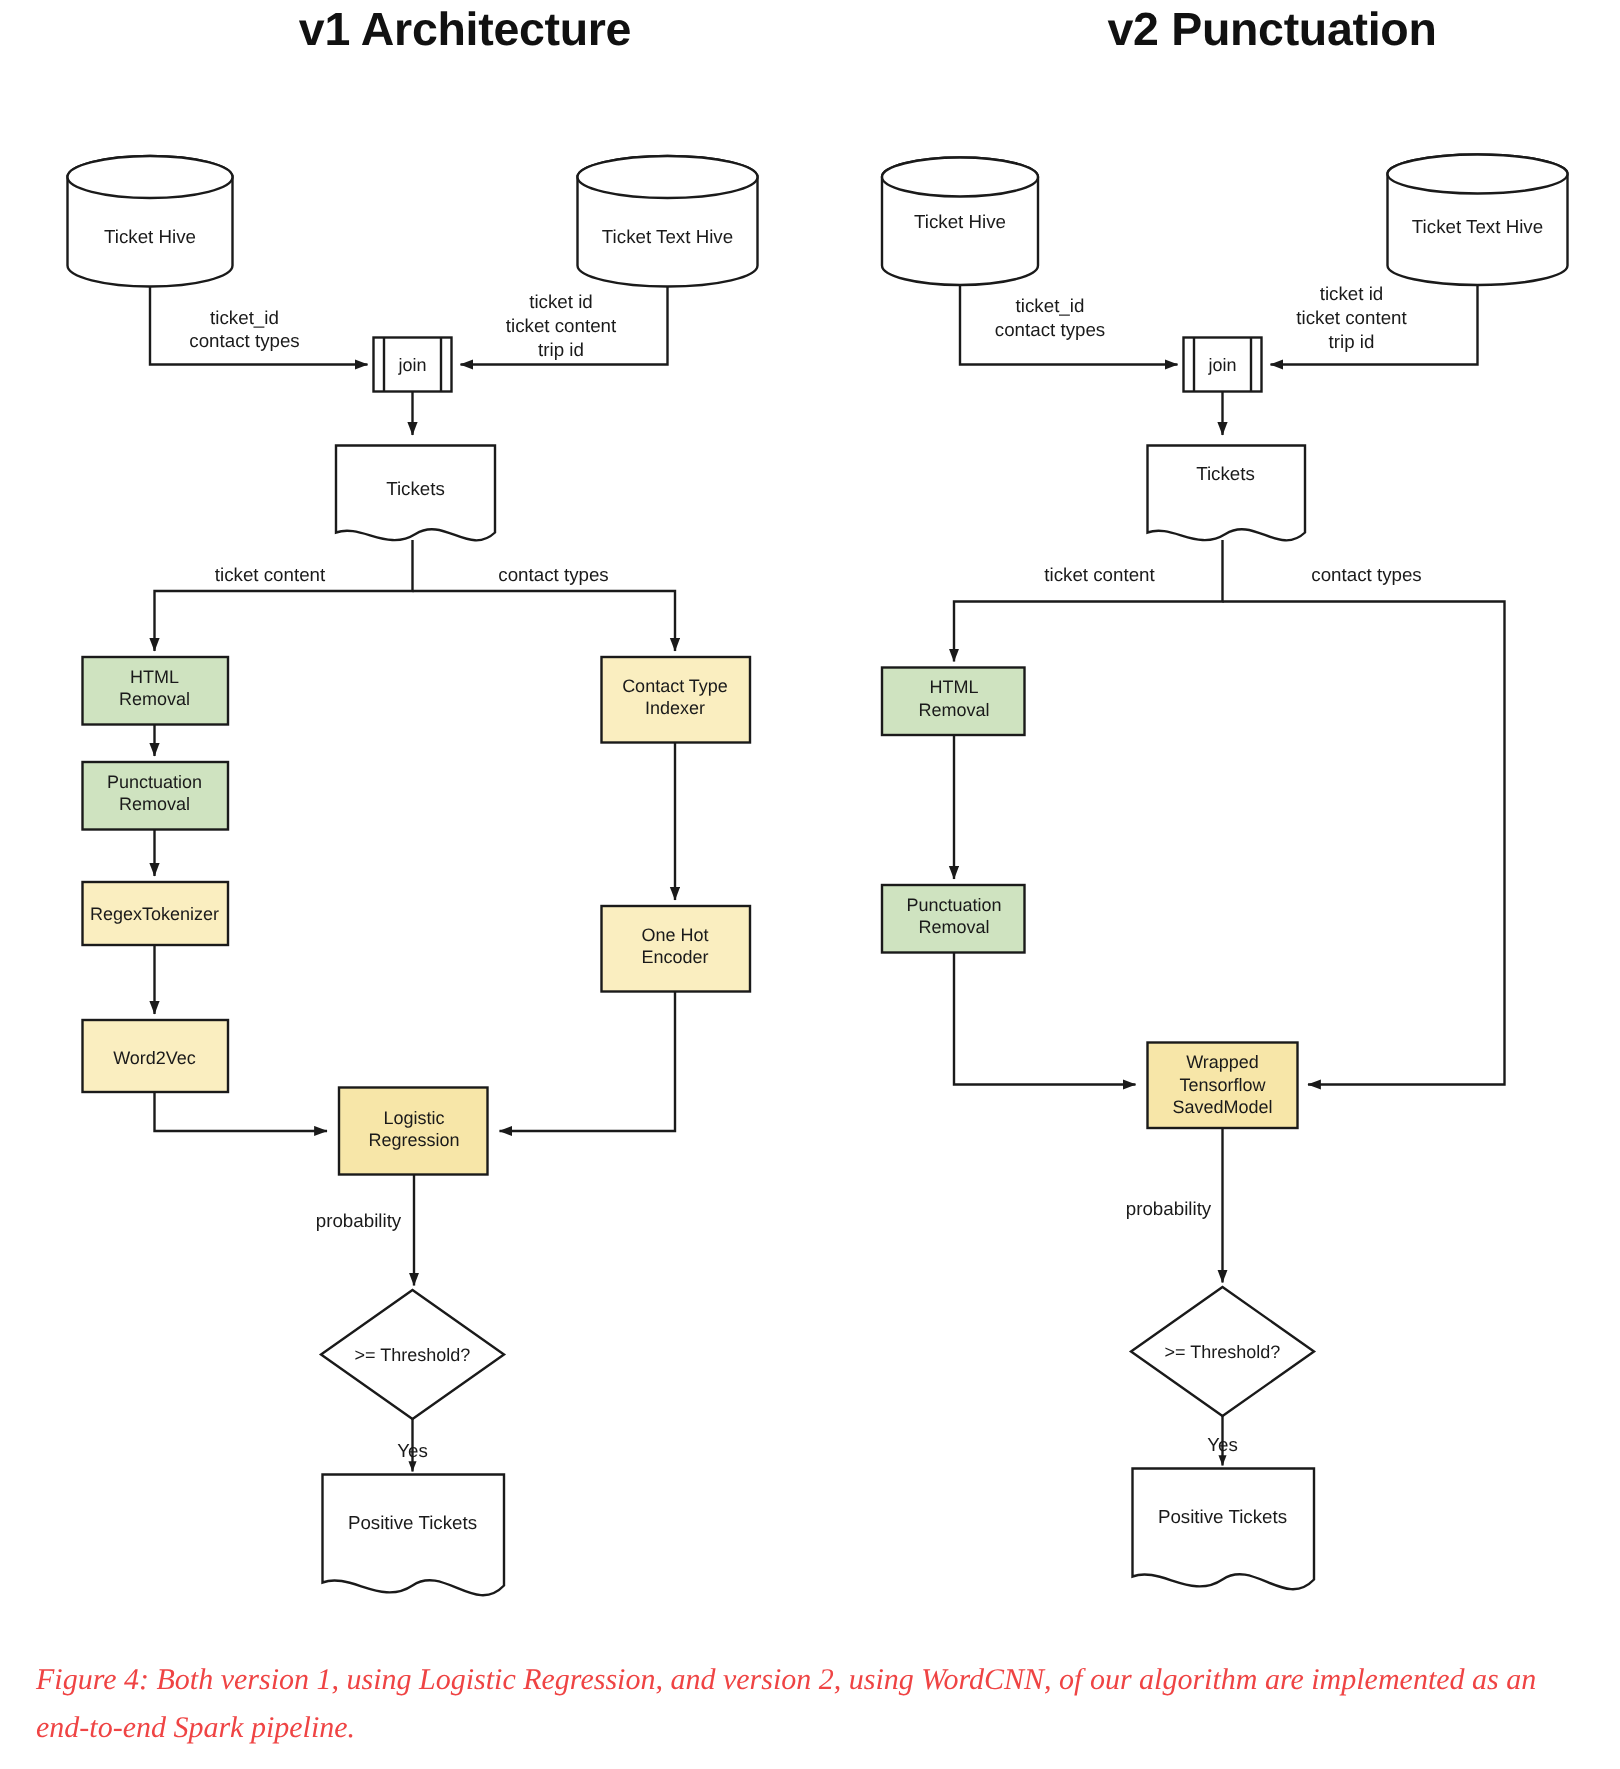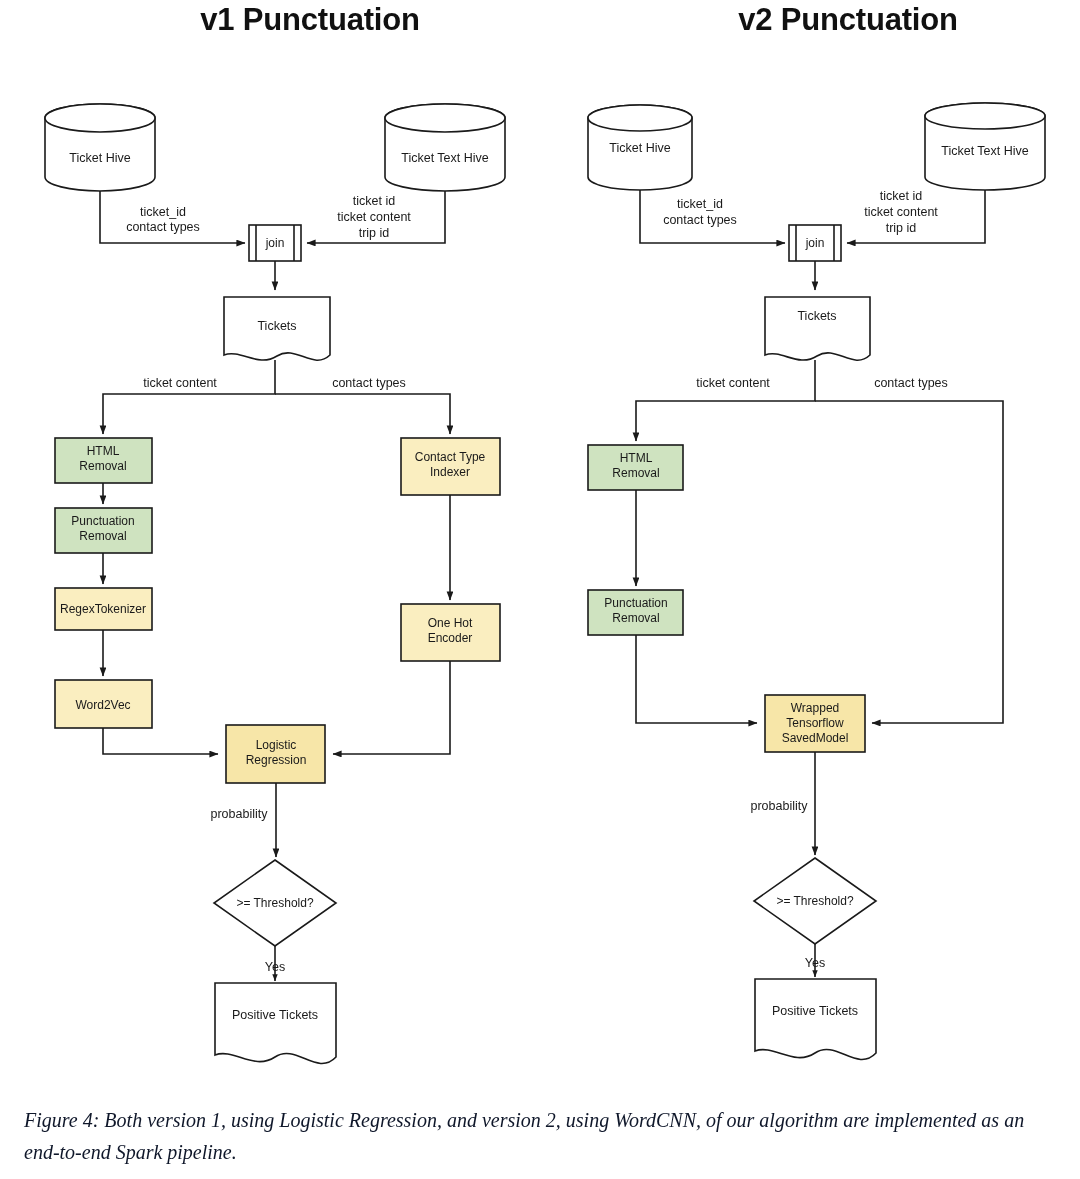--- a/index.html
+++ b/index.html
@@ -51,29 +51,29 @@
 
   .caption {
     position: absolute;
     left: 24px;
     top: 1104px;
     width: 1034px;
     font-family: "Liberation Serif", serif;
     font-style: italic;
     font-size: 20px;
     line-height: 32px;
-    color: #0f172a;
+    color: #ef4444;
   }
 </style>
 </head>
 <body>
 
 <div id="figure-root">
 
-  <div class="title" id="title-v1">v1 Punctuation</div>
+  <div class="title" id="title-v1">v1 Architecture</div>
   <div class="title" id="title-v2">v2 Punctuation</div>
 
   <svg id="diagram" viewBox="0 0 1080 1090">
     <defs>
       <marker id="arrow" markerWidth="10" markerHeight="10" refX="8.6" refY="3.4" orient="auto" markerUnits="userSpaceOnUse">
         <path d="M0,0 L9,3.4 L0,6.8 z" fill="#1a1a1a"></path>
       </marker>
       <marker id="arrowsm" markerWidth="8" markerHeight="8" refX="6.8" refY="2.7" orient="auto" markerUnits="userSpaceOnUse">
         <path d="M0,0 L7,2.7 L0,5.4 z" fill="#1a1a1a"></path>
       </marker>

